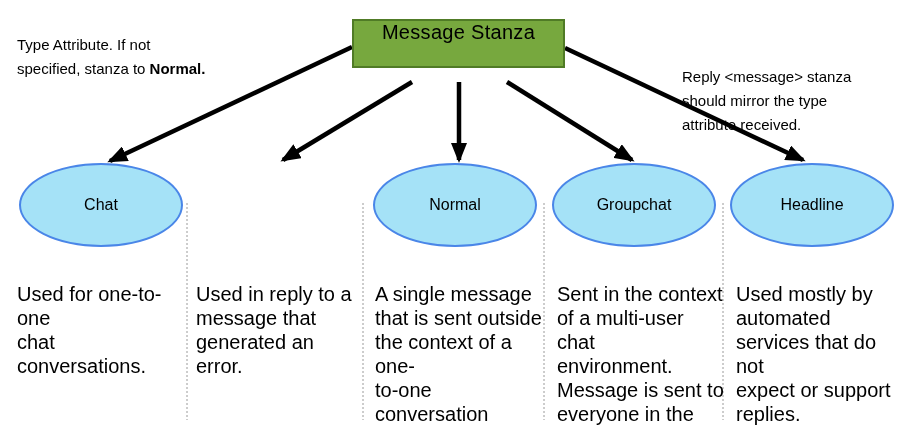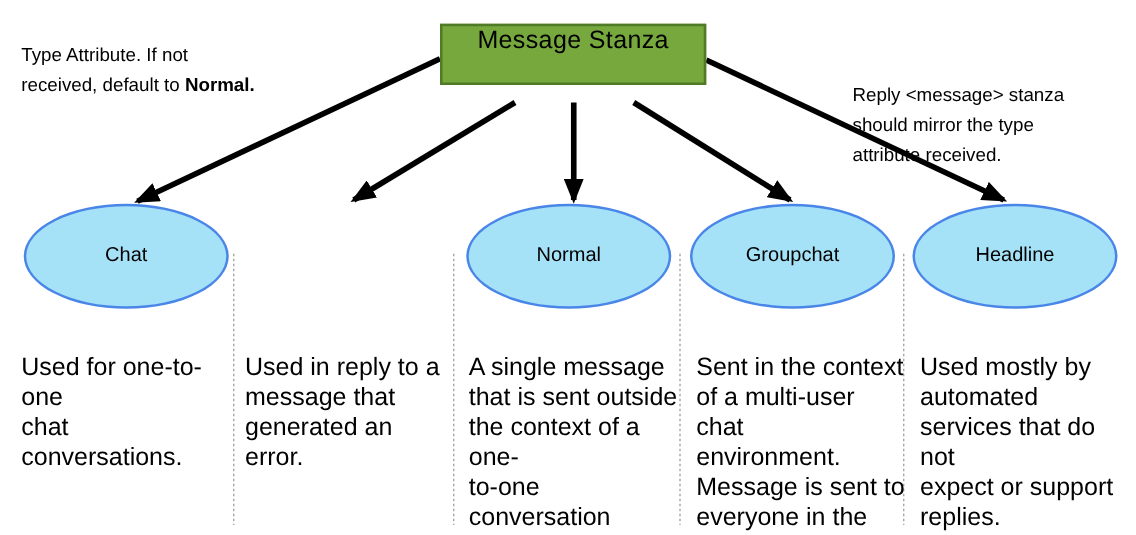--- a/index.html
+++ b/index.html
@@ -101,21 +101,21 @@
     <line class="arrow" x1="507" y1="82" x2="632" y2="160" marker-end="url(#ah)"></line>
     <line class="arrow" x1="565" y1="48" x2="803" y2="160" marker-end="url(#ah)"></line>
     <line class="divider" x1="187" y1="203" x2="187" y2="420"></line>
     <line class="divider" x1="363" y1="203" x2="363" y2="420"></line>
     <line class="divider" x1="544" y1="203" x2="544" y2="420"></line>
     <line class="divider" x1="723" y1="203" x2="723" y2="420"></line>
   </svg>
 
   <div class="note note-left">
     <div>Type Attribute. If not</div>
-    <div><span>received, default to </span><span class="bold">Normal.</span></div>
+    <div><span>specified, stanza to </span><span class="bold">Normal.</span></div>
   </div>
 
   <div class="note note-right">Reply &lt;message&gt; stanza
 should mirror the type
 attribute received.</div>
 
   <div class="root-box">
     <span>Message Stanza</span>
   </div>
 

